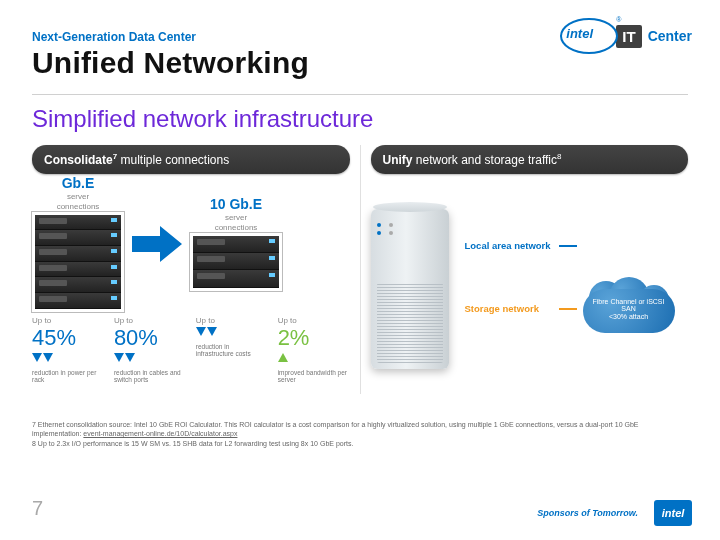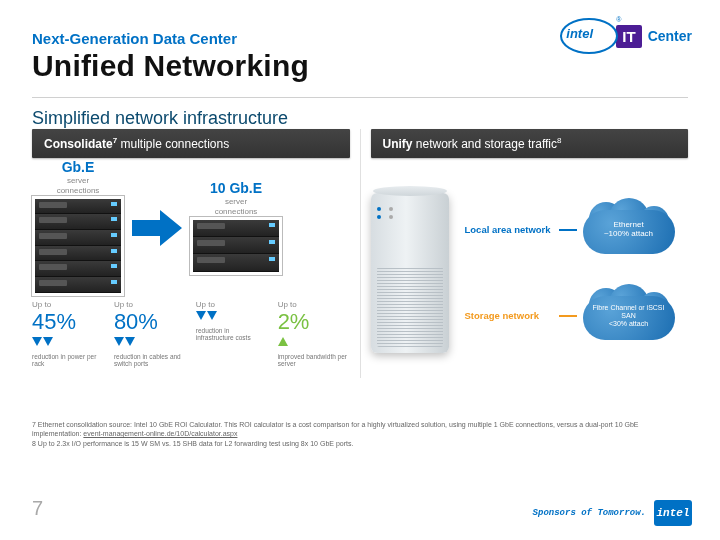--- a/index.html
+++ b/index.html
@@ -4,42 +4,42 @@
 <style>
   * { box-sizing: border-box; margin: 0; padding: 0; }
   body {
     width: 720px; height: 540px;
     background: #fff;
     font-family: Verdana, Arial, sans-serif;
     position: relative;
     overflow: hidden;
   }
   .slide { width: 720px; height: 540px; position: relative; padding: 30px 32px 0 32px; }
-  .eyebrow { color: #0071c5; font-weight: bold; font-size: 15px; }
+  .eyebrow { color: #0071c5; font-weight: bold; font-size: 12px; }
   .title { color: #111; font-size: 30px; font-weight: 700; margin-top: 2px; letter-spacing: 0.2px; }
   .hr { border: none; border-top: 1px solid #d0d0d0; margin: 14px 0 10px 0; }
-  .subtitle { color: #0c4a6e; font-size: 18px; font-weight: 400; }
+  .subtitle { color: #6d28d9; font-size: 24px; font-weight: 400; margin-bottom: 12px; }
 
   .logo-tr { position: absolute; top: 18px; right: 28px; display:flex; align-items:center; gap:6px;}
   .intel-chip { position:relative; width:58px; height:36px;}
   .intel-chip .oval{position:absolute; inset:0; border:2px solid #0071c5; border-radius:50%/50%;}
   .intel-chip .intel-text{position:absolute; left:6px; top:8px; font-size:13px; color:#0071c5; font-weight:bold; font-style:italic;}
   .intel-chip .r{position:absolute; right:-3px; top:-2px; font-size:7px; color:#0071c5;}
-  .it-box{background:#4c1d95; color:#fff; font-weight:bold; font-size:15px; padding:3px 6px; border-radius:2px; margin-left:-8px;}
+  .it-box{background:#404040; color:#fff; font-weight:bold; font-size:15px; padding:3px 6px; border-radius:2px; margin-left:-8px;}
   .center-txt{font-weight:bold; color:#0071c5; font-size:14px;}
 
   .cols { display:flex; gap:0; }
   .col { flex:1; }
   .col.left { border-right: 1px solid #e0e0e0; padding-right:10px;}
   .col.right { padding-left: 10px; }
 
   .pill {
     background: linear-gradient(#444,#333);
     color:#fff; font-size:12px; padding:7px 12px;
-    border-radius:1px; margin-bottom:10px;
+    border-radius:14px; margin-bottom:10px;
     box-shadow: 0 1px 2px rgba(0,0,0,.3);
   }
   .pill b { font-weight:700; }
   .pill sup { font-size:8px;}
 
   
   .diagram-a { display:flex; align-items:center; gap:8px; height:120px; }
   .server-stack{ border:3px solid #fff; box-shadow:0 0 0 1px #bbb; width:92px; height:100px; background:#222;
     display:flex; flex-direction:column; }
   .ru{flex:1; background:linear-gradient(#3a3a3a,#222); border-bottom:1px solid #111; position:relative;}
@@ -78,21 +78,21 @@
   .cloud .b1,.cloud .b2,.cloud .b3{position:absolute;border-radius:50%;background:radial-gradient(circle at 30% 30%, #5aa3d8, #1b6db1);}
   .cloud .b1{width:34px;height:34px;left:6px;top:0;}
   .cloud .b2{width:40px;height:40px;left:26px;top:-4px;}
   .cloud .b3{width:30px;height:30px;left:56px;top:4px;}
   .cloud .txt{position:absolute;inset:0;display:flex;align-items:center;justify-content:center;font-size:8px;color:#fff;text-align:center;line-height:1.1;padding:0 4px;}
 
   .footnotes{position:absolute; left:32px; right:32px; top:420px; font-size:7px; color:#666; line-height:1.35;}
   .footnotes .link{ text-decoration:underline; }
 
   .pagenum{position:absolute; left:32px; bottom:20px; font-size:20px; color:#a9a9a9;}
-  .br-logo{position:absolute; right:28px; bottom:14px; display:flex; align-items:center; gap:8px;font-family:Liberation Mono, monospace;}
+  .br-logo{position:absolute; right:28px; bottom:14px; display:flex; align-items:center; gap:16px;}
   .sot{font-size:9px; color:#0071c5; font-weight:bold; font-style:italic;}
   .intel-sq{width:38px;height:26px;background:#0071c5;border-radius:3px;display:flex;align-items:center;justify-content:center;color:#fff;font-size:11px;font-style:italic;font-weight:bold;}
 </style>
 </head>
 <body>
 
 <div class="slide">
   <div class="logo-tr">
     <div class="intel-chip">
       <div class="oval"></div>
@@ -193,28 +193,20 @@
       </div>
 
       <div class="diagram-b">
         <div class="tower">
             <div class="vent"></div>
           </div>
         <div class="netcol">
           <div class="netrow">
             <div class="netlabel">Local area network</div>
             <div class="netline"></div>
-            <div class="cloud">
-              <div class="b1"></div>
-                <div class="b2"></div>
-                <div class="b3"></div>
-                <div class="body"></div>
-              <div class="txt" style="white-space:pre-line">Ethernet
-~100% attach</div>
-            </div>
           </div>
           <div class="netrow">
             <div class="netlabel" style="color:#f39a1e">Storage network</div>
             <div class="netline" style="background:#f39a1e"></div>
             <div class="cloud">
               <div class="b1"></div>
                 <div class="b2"></div>
                 <div class="b3"></div>
                 <div class="body"></div>
               <div class="txt" style="white-space:pre-line;font-size:7px;">Fibre Channel or iSCSI SAN

